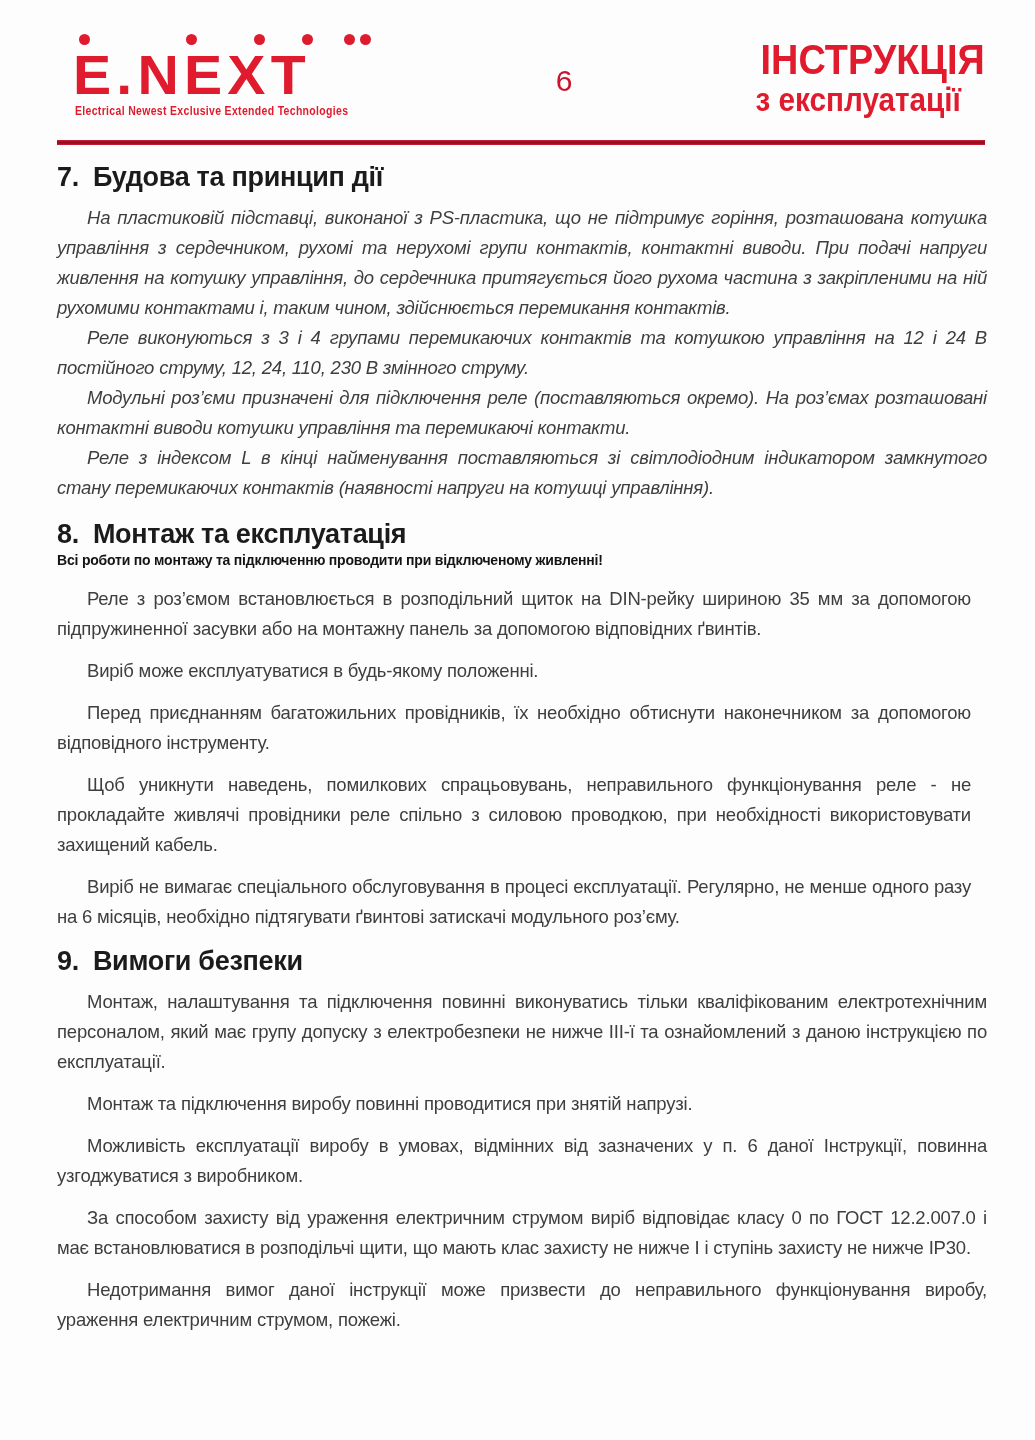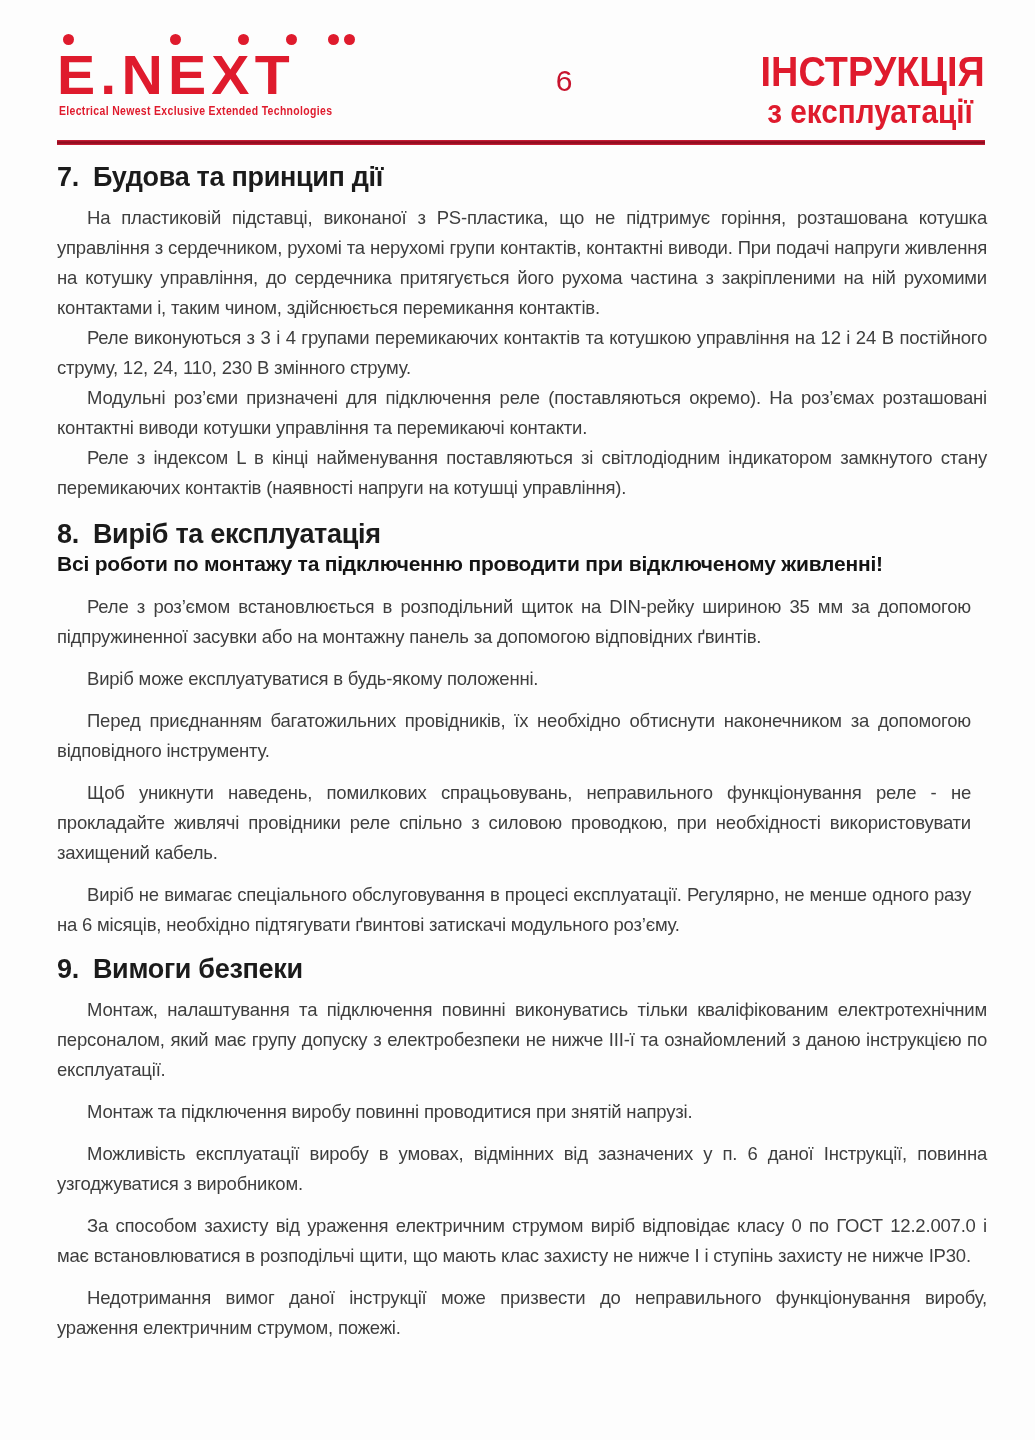--- a/index.html
+++ b/index.html
@@ -12,40 +12,40 @@
   html,body{background:#ffffff;}
   body{
     width:1035px;height:1440px;position:relative;overflow:hidden;
     font-family:"Liberation Sans",sans-serif;
     background:#fdfdfd;
   }
   .page{position:absolute;inset:0;background:#fdfdfd;}
 
   
   .header{position:absolute;top:28px;left:57px;right:50px;height:92px;}
-  .logo{position:absolute;left:0;top:0;width:320px;height:86px;}
+  .logo{position:absolute;left:16px;top:0;width:320px;height:86px;}
   .logo-dots{position:absolute;left:0;top:6px;width:100%;height:12px;}
   .logo-dots .dot{position:absolute;top:0;width:11px;height:11px;border-radius:50%;background:var(--red);}
   .logo-word{
     position:absolute;left:0;top:20px;
     font-size:55px;font-weight:bold;color:var(--red);
     letter-spacing:5px;line-height:1;white-space:nowrap;
     transform:scaleX(1.04);transform-origin:left top;
   }
   .logo-tagline{
     position:absolute;left:2px;top:76px;
     font-size:12px;font-weight:bold;color:var(--red);
     letter-spacing:.4px;white-space:nowrap;
     transform:scaleX(.87);transform-origin:left top;
   }
   .page-num{
     position:absolute;left:447px;top:36px;width:120px;
     text-align:center;font-size:30px;color:#c8142e;font-weight:400;
   }
-  .doc-title{position:absolute;right:0;top:20px;text-align:center;color:var(--red);}
+  .doc-title{position:absolute;right:0;top:8px;text-align:left;color:var(--red);}
   .doc-title .l1{
     font-size:43px;font-weight:bold;line-height:46px;letter-spacing:0;
     transform:scaleX(.88);transform-origin:right top;white-space:nowrap;
   }
   .doc-title .l2{
     font-size:33px;font-weight:bold;line-height:36px;
     transform:scaleX(.9);transform-origin:right top;white-space:nowrap;
   }
   .divider{
     position:absolute;top:140px;left:57px;right:50px;height:5px;
@@ -56,28 +56,28 @@
   .content{position:absolute;top:152px;left:57px;width:930px;color:var(--body);}
   .sec-head{
     display:flex;align-items:baseline;color:var(--ink);
     font-weight:bold;font-size:27px;letter-spacing:-.3px;
   }
   .sec-head .num{margin-right:14px;}
   .sec7 .sec-head{margin:10px 0 10px 0;}
   .sec8 .sec-head{margin:16px 0 2px 0;}
   .sec9 .sec-head{margin:14px 0 10px 0;}
   .warning{
-    font-size:21px;font-weight:bold;color:#141414;
+    font-size:14px;font-weight:bold;color:#141414;
     letter-spacing:-.2px;margin:2px 0 16px 0;
   }
   p.body-p{
     font-size:18.5px;line-height:30px;letter-spacing:-.2px;
     text-align:justify;text-indent:30px;color:var(--body);
   }
-  .sec7 p.body-p{margin:0;}
+  .sec7 p.body-p{margin:0;font-style:italic;}
   .sec8 p.body-p{margin:0 16px 12px 0;}
   .sec9 p.body-p{margin:0 0 12px 0;}
 </style>
 </head>
 <body>
 
 <div class="page">
 
   <div class="header">
 
@@ -113,21 +113,21 @@
       </div>
       <p class="body-p">На пластиковій підставці, виконаної з PS-пластика, що не підтримує горіння, розташована котушка управління з сердечником, рухомі та нерухомі групи контактів, контактні виводи. При подачі напруги живлення на котушку управління, до сердечника притягується його рухома частина з закріпленими на ній рухомими контактами і, таким чином, здійснюється перемикання контактів.</p>
       <p class="body-p">Реле виконуються з 3 і 4 групами перемикаючих контактів та котушкою управління на 12 і 24 В постійного струму, 12, 24, 110, 230 В змінного струму.</p>
       <p class="body-p">Модульні роз’єми призначені для підключення реле (поставляються окремо). На роз’ємах розташовані контактні виводи котушки управління та перемикаючі контакти.</p>
       <p class="body-p">Реле з індексом L в кінці найменування поставляються зі світлодіодним індикатором замкнутого стану перемикаючих контактів (наявності напруги на котушці управління).</p>
     </div>
 
     <div class="sec8">
       <div class="sec-head">
         <span class="num">8.</span>
-        <span>Виріб та експлуатація</span>
+        <span>Монтаж та експлуатація</span>
       </div>
       <div class="warning">Всі роботи по монтажу та підключенню проводити при відключеному живленні!</div>
       <p class="body-p">Реле з роз’ємом встановлюється в розподільний щиток на DIN-рейку шириною 35 мм за допомогою підпружиненної засувки або на монтажну панель за допомогою відповідних ґвинтів.</p>
       <p class="body-p">Виріб може експлуатуватися в будь-якому положенні.</p>
       <p class="body-p">Перед приєднанням багатожильних провідників, їх необхідно обтиснути наконечником за допомогою відповідного інструменту.</p>
       <p class="body-p">Щоб уникнути наведень, помилкових спрацьовувань, неправильного функціонування реле - не прокладайте живлячі провідники реле спільно з силовою проводкою, при необхідності використовувати захищений кабель.</p>
       <p class="body-p">Виріб не вимагає спеціального обслуговування в процесі експлуатації. Регулярно, не менше одного разу на 6 місяців, необхідно підтягувати ґвинтові затискачі модульного роз’єму.</p>
     </div>
 
     <div class="sec9">

